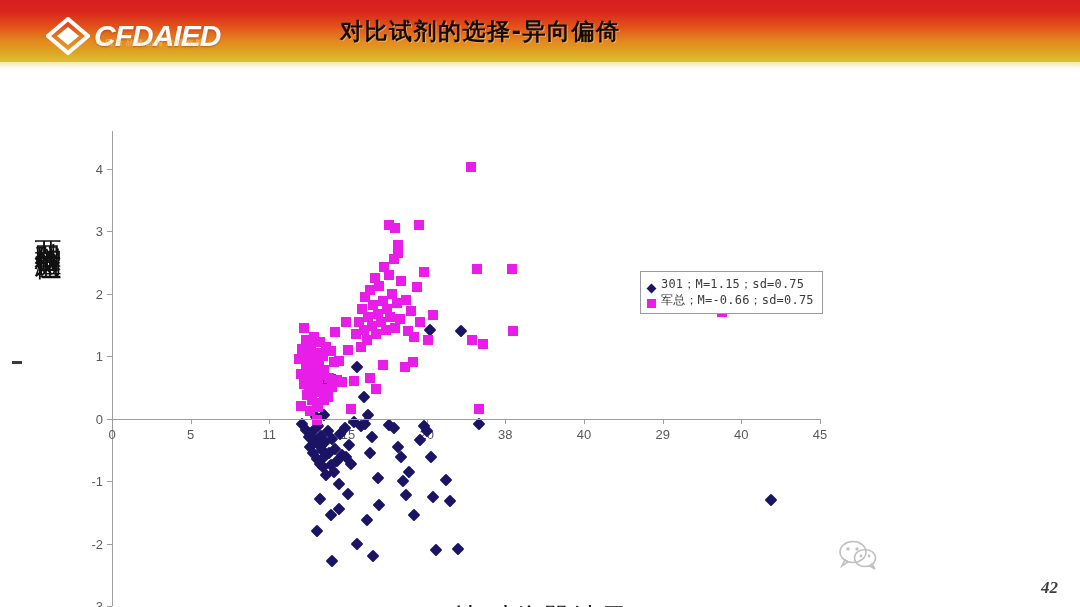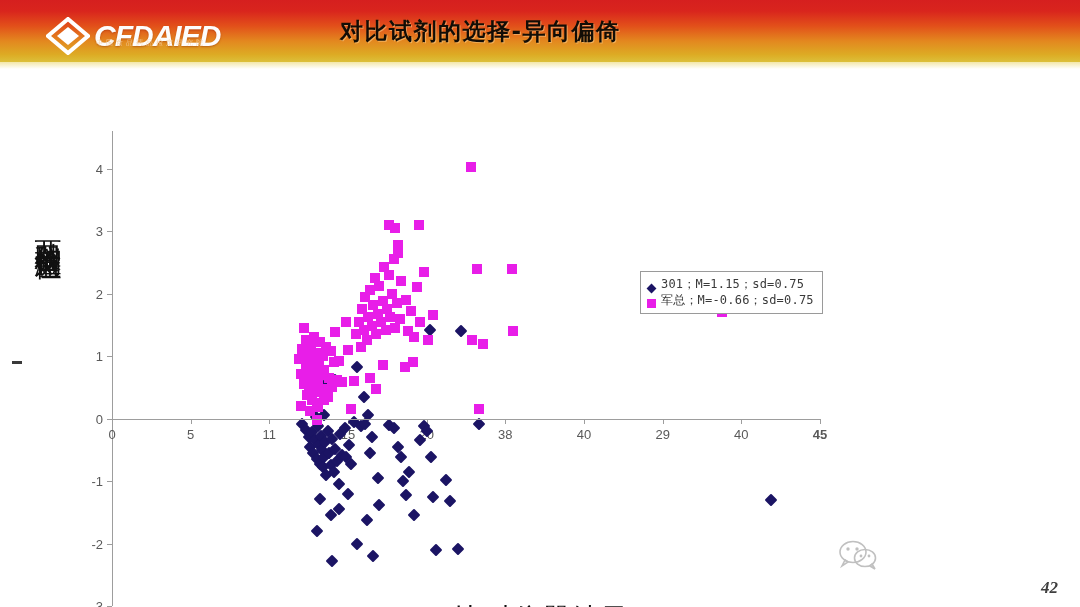--- a/index.html
+++ b/index.html
@@ -239,21 +239,21 @@
           <div class="xlabel" style="left: 314.667px; top: 295.5px;">20</div>
           <div class="tick xtick" style="left: 393.333px; top: 287.5px;"></div>
           <div class="xlabel" style="left: 393.333px; top: 295.5px;">38</div>
           <div class="tick xtick" style="left: 472px; top: 287.5px;"></div>
           <div class="xlabel" style="left: 472px; top: 295.5px;">40</div>
           <div class="tick xtick" style="left: 550.667px; top: 287.5px;"></div>
           <div class="xlabel" style="left: 550.667px; top: 295.5px;">29</div>
           <div class="tick xtick" style="left: 629.333px; top: 287.5px;"></div>
           <div class="xlabel" style="left: 629.333px; top: 295.5px;">40</div>
           <div class="tick xtick" style="left: 708px; top: 287.5px;"></div>
-          <div class="xlabel" style="left: 708px; top: 295.5px; font-weight: bold;">45</div>
+          <div class="xlabel" style="left: 708px; top: 295.5px;">45</div>
         </div>
       <div id="points-layer">
           <div class="pt pt-diamond" style="left: 190.373px; top: 292.5px; background: rgb(27, 20, 100);"></div>
           <div class="pt pt-diamond" style="left: 193.52px; top: 298.75px; background: rgb(27, 20, 100);"></div>
           <div class="pt pt-diamond" style="left: 196.667px; top: 306.25px; background: rgb(27, 20, 100);"></div>
           <div class="pt pt-diamond" style="left: 198.24px; top: 315.625px; background: rgb(27, 20, 100);"></div>
           <div class="pt pt-diamond" style="left: 199.813px; top: 301.25px; background: rgb(27, 20, 100);"></div>
           <div class="pt pt-diamond" style="left: 201.387px; top: 321.875px; background: rgb(27, 20, 100);"></div>
           <div class="pt pt-diamond" style="left: 202.96px; top: 309.375px; background: rgb(27, 20, 100);"></div>
           <div class="pt pt-diamond" style="left: 204.533px; top: 328.125px; background: rgb(27, 20, 100);"></div>

